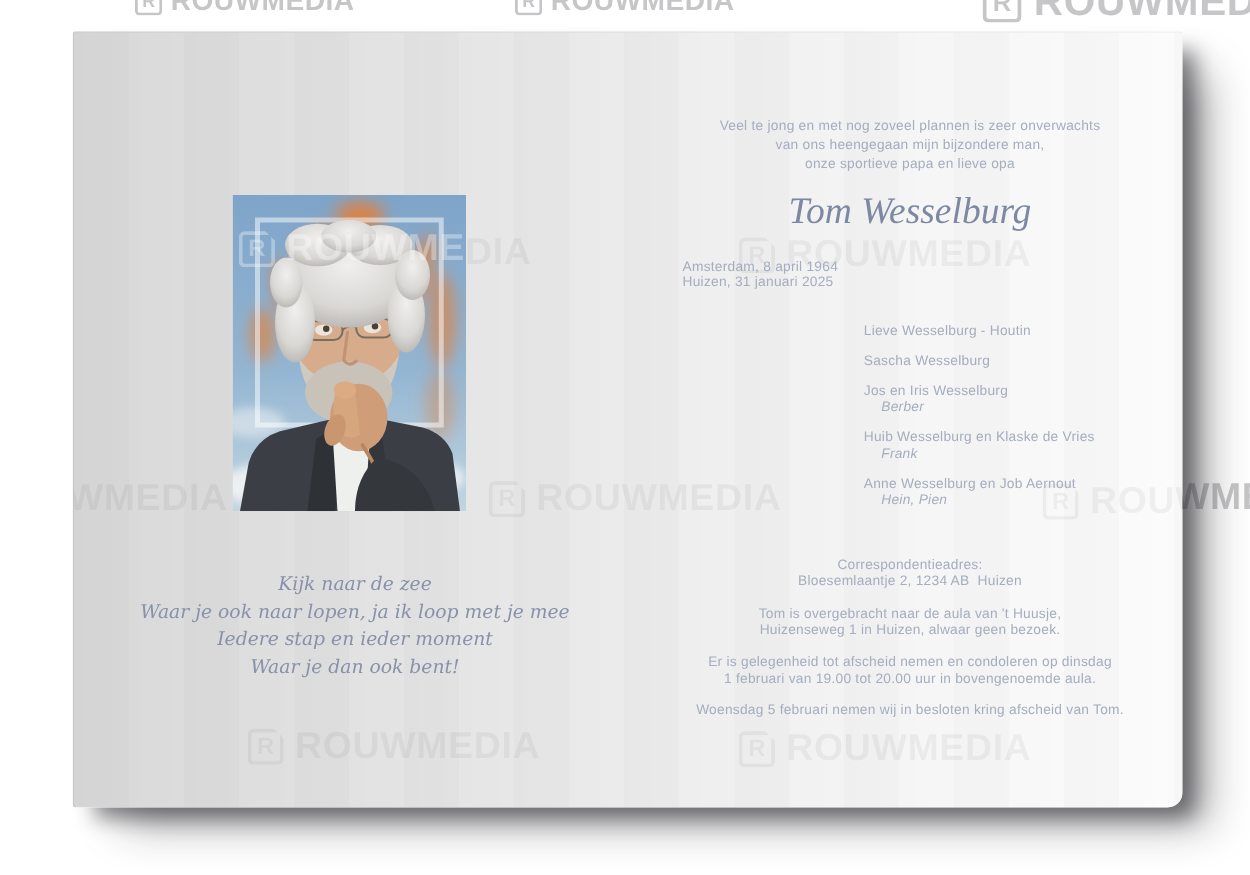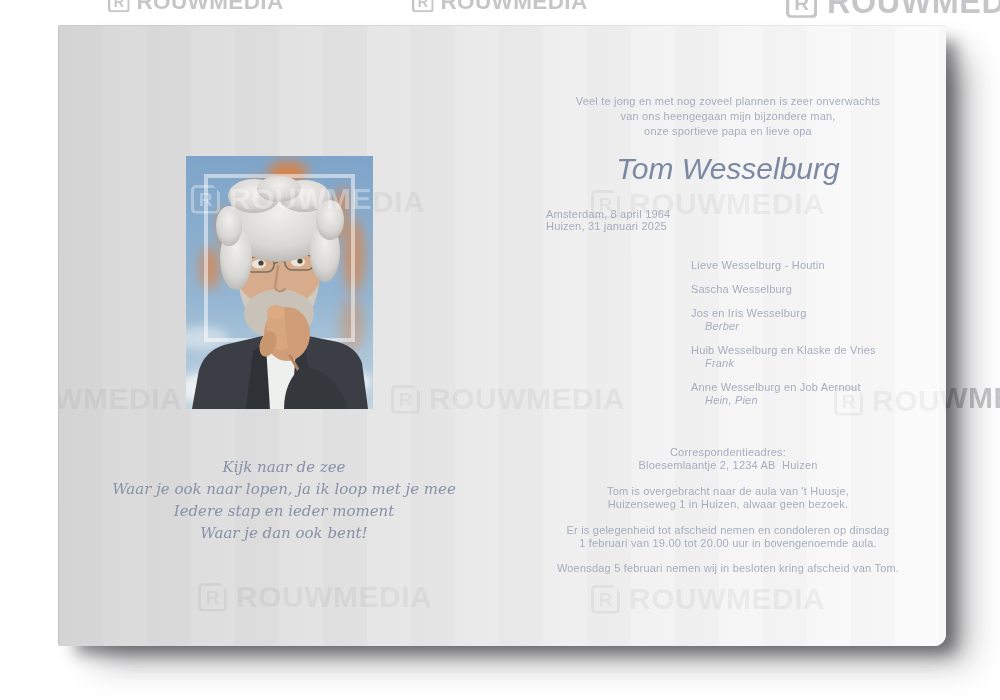--- a/index.html
+++ b/index.html
@@ -57,21 +57,21 @@
   }
 
   
   .rp-block{position:absolute;z-index:2;}
   .intro{
     left:459px;top:68px;width:420px;text-align:center;
     font-size:11px;line-height:15px;color:#a5adbe;letter-spacing:.2px;
   }
   .title{
     left:459px;top:126px;width:420px;text-align:center;
-    font-family:Liberation Sans, sans-serif;font-style:italic;
+    font-family:Liberation Serif, serif;font-style:italic;
     font-size:30px;color:#7d89a3;
   }
   .dates{
     left:487px;top:182px;width:353px;display:flex;justify-content:center;
     font-size:11px;color:#a5adbe;letter-spacing:.2px;flex-direction:column;
   }
   .family{
     left:632px;top:233px;width:300px;
     font-size:11px;line-height:13px;color:#a5adbe;letter-spacing:.2px;
   }

